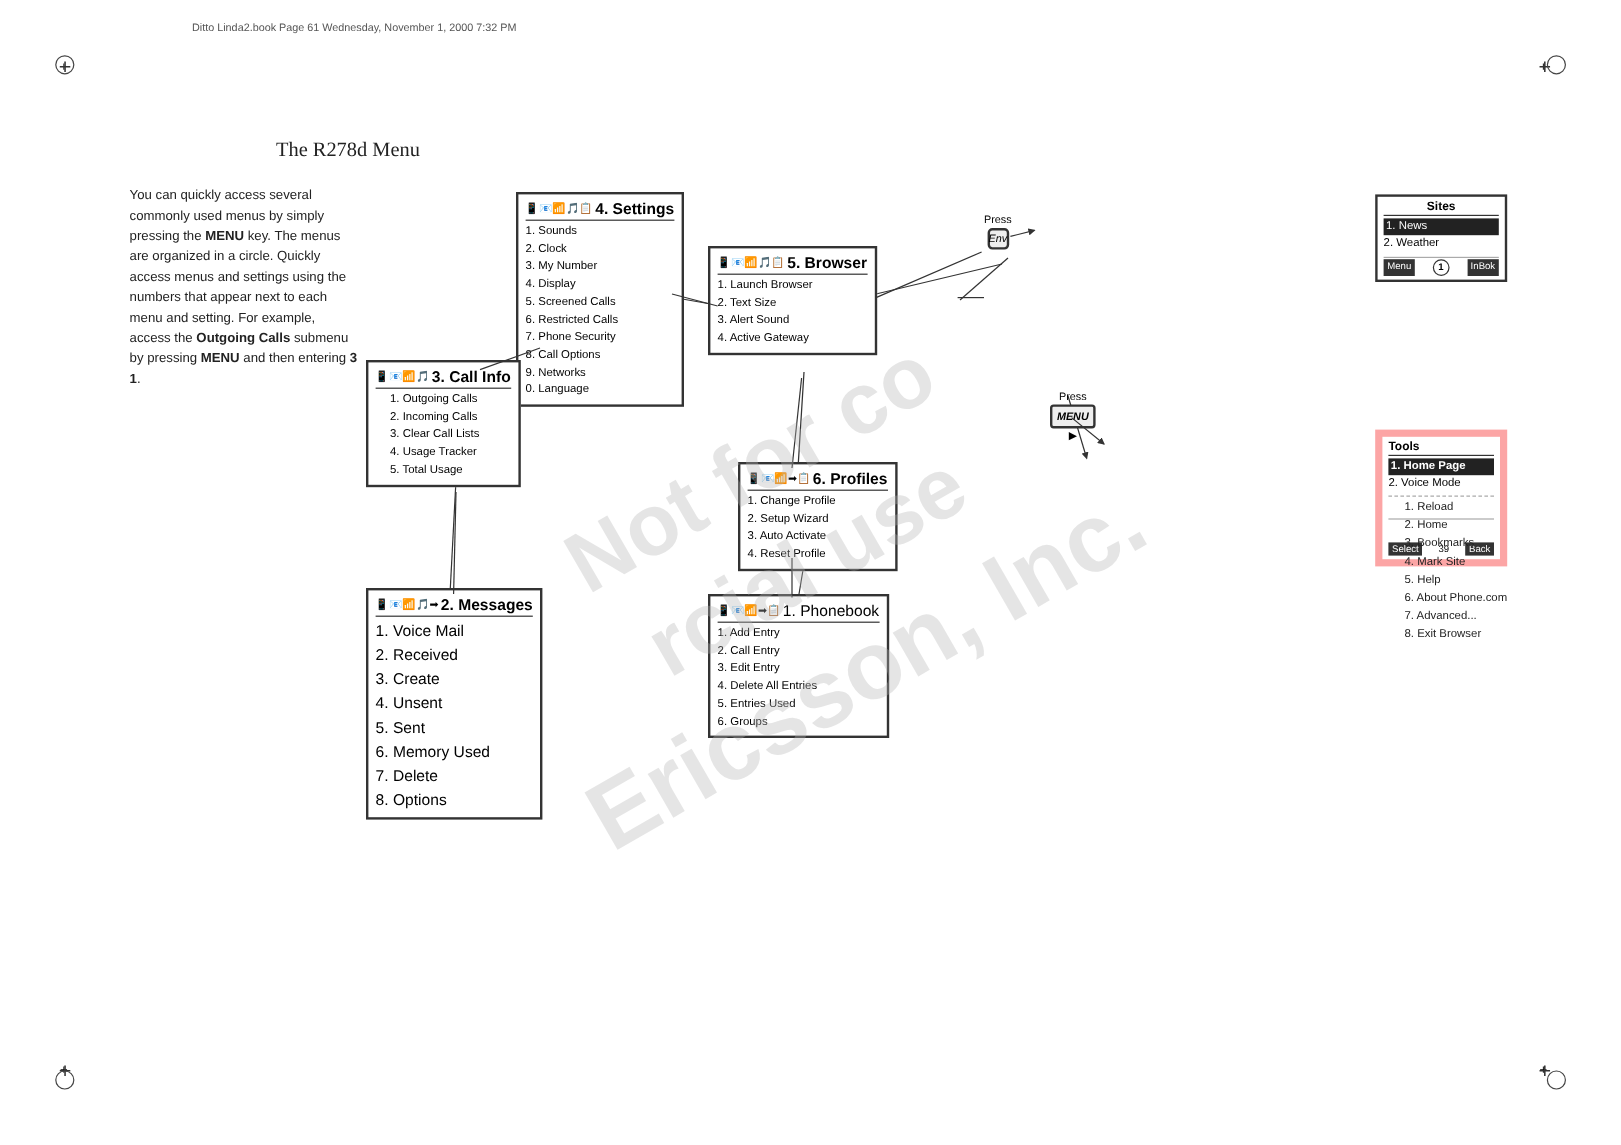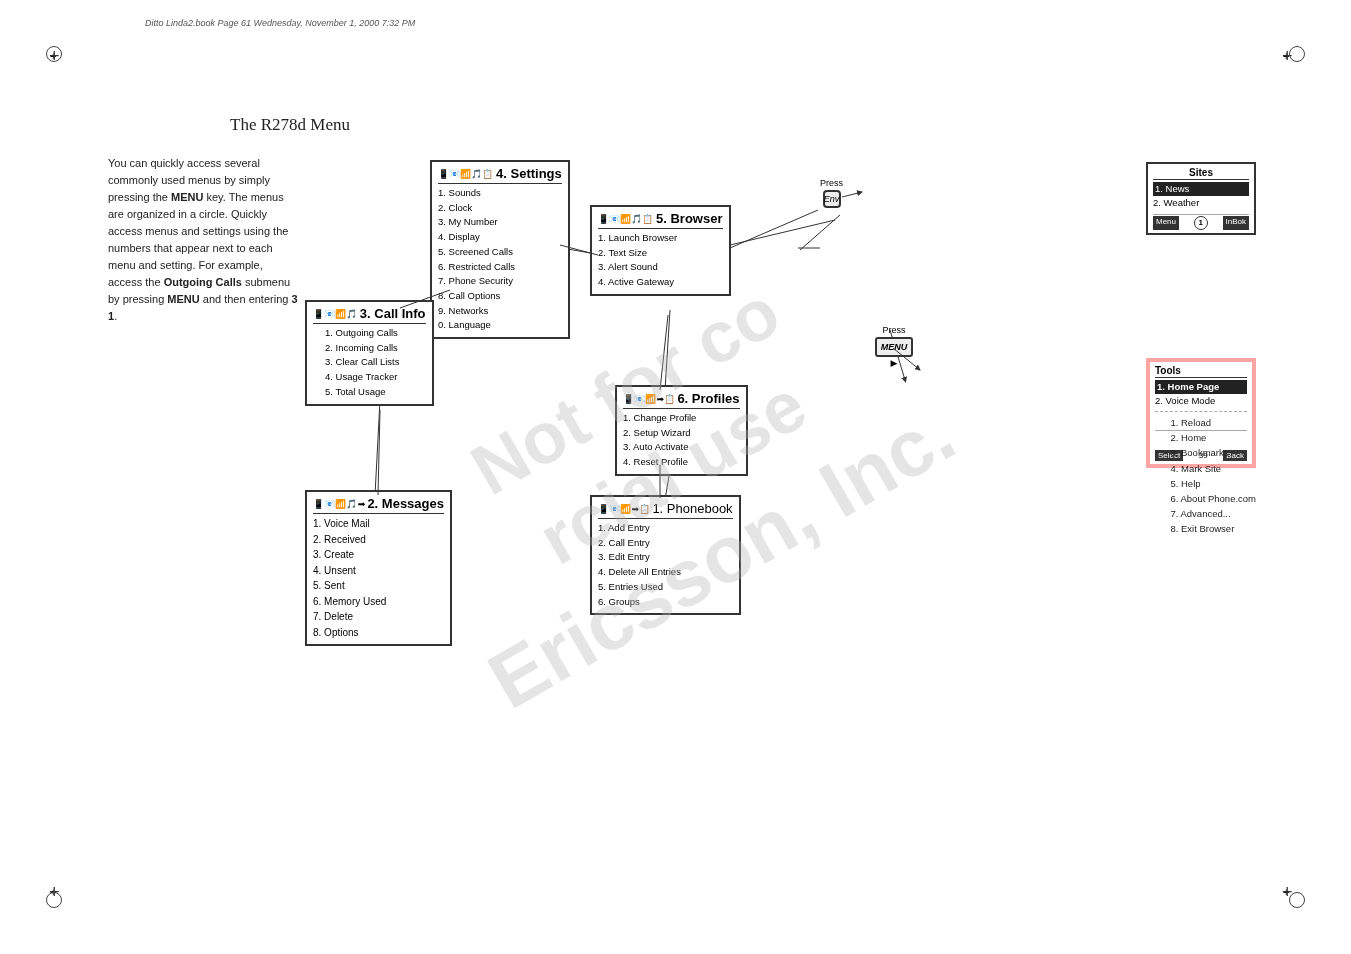--- a/index.html
+++ b/index.html
@@ -31,24 +31,23 @@
       white-space: nowrap;
       line-height: 1.3;
       text-align: center;
       font-family: Arial, sans-serif;
     }
 
     
     .page-header {
       position: absolute;
       top: 18px;
-      left: 145px;
+      left: 160px;
       font-size: 9px;
       color: #555;
-      font-style: italic;
     }
 
     .crosshair {
       position: absolute;
       width: 18px;
       height: 18px;
     }
     .crosshair::before {
       content: '+';
       font-size: 18px;
@@ -174,21 +173,21 @@
     <div>4. Usage Tracker</div>
     <div>5. Total Usage</div>
   </div>
 </div>
 
 <div style="position:absolute;top:490px;left:305px;border:2px solid #333;background:#fff;padding:4px 6px;min-width:120px;">
   <div style="display:flex;align-items:center;gap:2px;border-bottom:1px solid #333;padding-bottom:2px;margin-bottom:2px;">
     <span style="font-size:9px;">📱📧📶🎵➡</span>
     <span style="font-size:13px;font-weight:bold;">2. Messages</span>
   </div>
-  <div style="font-size:10px;line-height:1.55;">
+  <div style="font-size:13px;line-height:1.55;">
     <div>1. Voice Mail</div>
     <div>2. Received</div>
     <div>3. Create</div>
     <div>4. Unsent</div>
     <div>5. Sent</div>
     <div>6. Memory Used</div>
     <div>7. Delete</div>
     <div>8. Options</div>
   </div>
 </div>
@@ -251,21 +250,21 @@
   <div style="font-size:9px;margin-bottom:2px;">Press</div>
   <div style="width:18px;height:18px;border-radius:4px;border:2px solid #333;display:flex;align-items:center;justify-content:center;font-size:9px;font-style:italic;background:#eee;">Env</div>
 </div>
 
 <div style="position:absolute;top:325px;left:875px;display:flex;flex-direction:column;align-items:center;">
   <div style="font-size:9px;margin-bottom:2px;">Press</div>
   <div style="width:38px;height:20px;border-radius:3px;border:2px solid #333;display:flex;align-items:center;justify-content:center;font-size:9px;font-weight:bold;font-style:italic;background:#eee;">MENU</div>
   <div style="font-size:9px;margin-top:1px;">▶</div>
 </div>
 
-<div style="position:absolute;top:358px;right:95px;border:4px solid #fca5a5;background:#fff;padding:3px 5px;min-width:110px;">
+<div style="position:absolute;top:358px;right:95px;border:6px solid #fca5a5;background:#fff;padding:3px 5px;min-width:110px;">
   <div style="font-size:10px;font-weight:bold;text-align:left;border-bottom:1px solid #333;margin-bottom:2px;padding-bottom:1px;">Tools</div>
   <div style="font-size:9.5px;line-height:1.5;">
     <div style="background:#222;color:#fff;padding:0 2px;font-weight:bold;">1. Home Page</div>
     <div>2. Voice Mode</div>
     <div style="border-top:1px dashed #aaa;margin:2px 0;"></div>
   </div>
   <div style="display:flex;justify-content:space-between;align-items:center;border-top:1px solid #aaa;margin-top:18px;padding-top:19px;font-size:8px;">
     <span style="background:#333;color:#fff;padding:1px 3px;">Select</span>
     <span>39</span>
     <span style="background:#333;color:#fff;padding:1px 3px;">Back</span>

